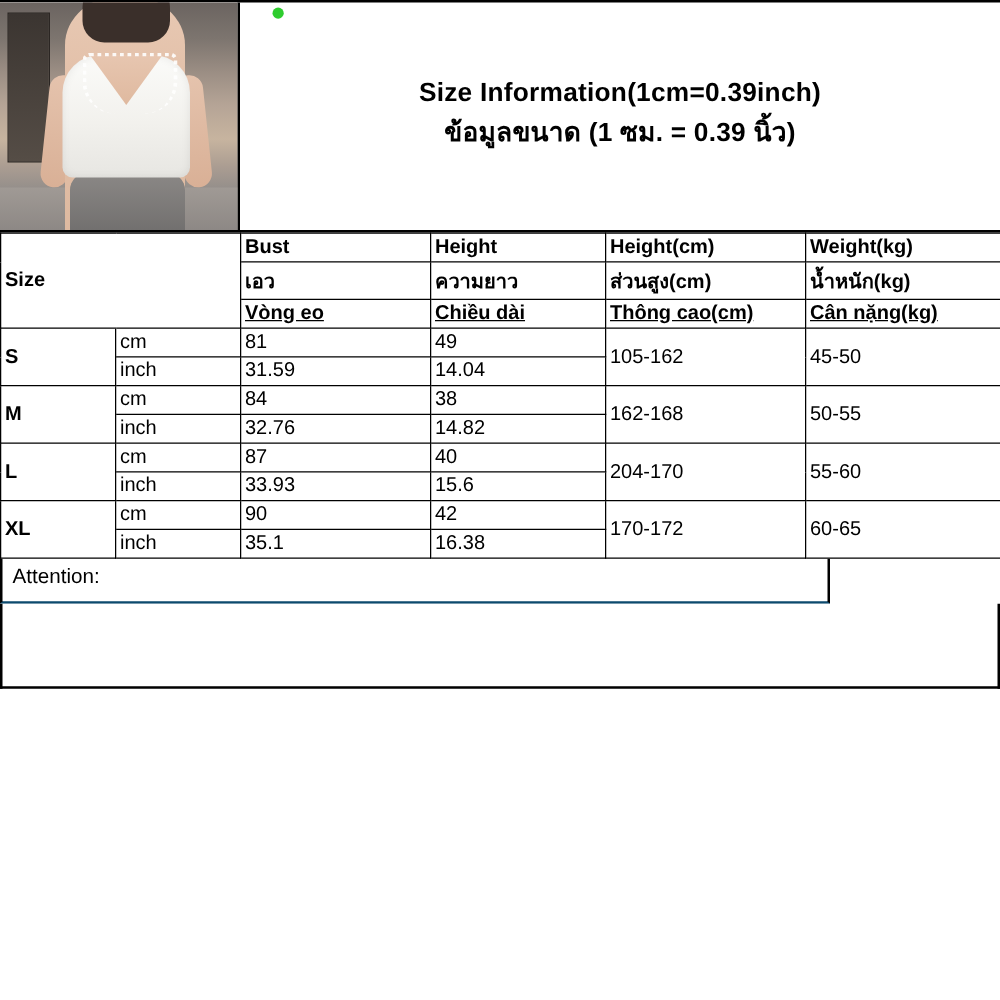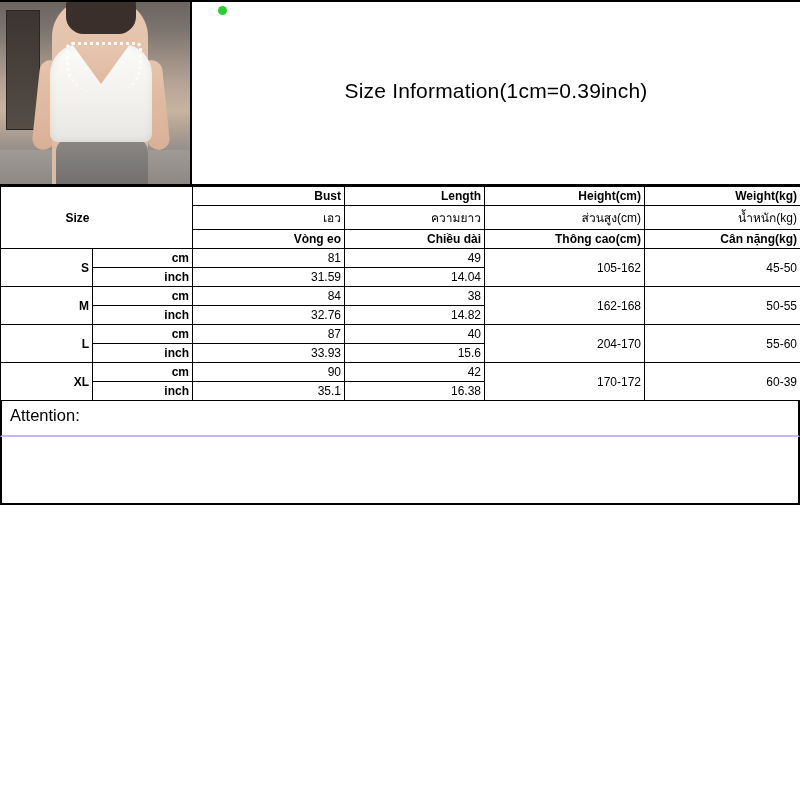--- a/index.html
+++ b/index.html
@@ -133,37 +133,37 @@
     display: flex;
     flex-direction: column;
     align-items: center;
     justify-content: center;
     gap: 6px;
     padding: 0 10px 4px;
     box-sizing: border-box;
   }
   .title-line {
     font-size: 21px;
-    font-weight: normal;
+    font-weight: bold;
     letter-spacing: .2px;
     text-align: right;
     line-height: 1.25;
   }
 
   
   table.size-table {
     border-collapse: collapse;
     width: 800px;
     table-layout: fixed;
   }
   table.size-table td {
     border: 1.5px solid #000;
-    text-align: right;
+    text-align: left;
     vertical-align: middle;
-    font-size: 12px;
+    font-size: 16px;
     padding: 2px 3px;
     box-sizing: border-box;
   }
   .col-size   { width: 92px; }
   .col-unit   { width: 100px; }
   .col-bust   { width: 152px; }
   .col-length { width: 140px; }
   .col-height { width: 160px; }
   .col-weight { width: 156px; }
 
@@ -172,40 +172,40 @@
     font-weight: bold;
     border-right: none !important;
   }
   td.size-head-blank {
     border-left: none !important;
   }
   td.hdr {
     font-weight: bold;
     font-size: 16.5px;
   }
-  td.hdr-th { font-weight: normal; font-size: 16px; }
-  td.hdr-vi { font-weight: bold; font-size: 16.5px; }
+  td.hdr-th { font-weight: bold; font-size: 16px; }
+  td.hdr-vi { font-weight: bold; font-size: 16.5px; text-decoration: underline; }
   td.size-label {
     font-weight: bold;
     font-size: 19px;
   }
   td.unit {
-    font-weight: bold;
+    font-weight: normal;
     font-size: 16px;
   }
   td.val { font-size: 16.5px; }
   td.span-val { font-size: 16.5px; }
 
   
   .attention {
     border-left: 2px solid #000;
     border-right: 2px solid #000;
-    border-bottom: 2px solid #c4b5fd;
-    box-sizing: border-box;
-    width: 800px;
+    border-bottom: 2px solid #0c4a6e;
+    box-sizing: border-box;
+    width: 664px;
     padding: 4px 8px 8px 8px;
   }
   .attention p {
     margin: 0 0 1px 0;
     font-size: 16.5px;
     line-height: 1.3;
   }
   .foot-space {
     height: 68px;
     border-left: 2px solid #000;
@@ -232,39 +232,40 @@
       <div class="photo-body"></div>
       <div class="photo-hair"></div>
       <div class="photo-pants"></div>
       <div class="photo-top"></div>
       <div class="photo-v"></div>
       <div class="photo-lace"></div>
     </div>
     <div class="photo-green-dot"></div>
     <div class="title-cell">
       <div class="title-line">Size Information(1cm=0.39inch)</div>
+      <div class="title-line">ข้อมูลขนาด (1 ซม. = 0.39 นิ้ว)</div>
     </div>
   </div>
 
   <table class="size-table">
     <colgroup>
       <col class="col-size">
         <col class="col-unit">
         <col class="col-bust">
       <col class="col-length">
         <col class="col-height">
         <col class="col-weight">
     </colgroup>
     <tbody>
 
       <tr>
         <td class="size-head" rowspan="3">Size</td>
         <td class="size-head-blank" rowspan="3"></td>
         <td class="hdr">Bust</td>
-        <td class="hdr">Length</td>
+        <td class="hdr">Height</td>
         <td class="hdr">Height(cm)</td>
         <td class="hdr">Weight(kg)</td>
       </tr>
       <tr>
         <td class="hdr-th">เอว</td>
         <td class="hdr-th">ความยาว</td>
         <td class="hdr-th">ส่วนสูง(cm)</td>
         <td class="hdr-th">น้ำหนัก(kg)</td>
       </tr>
       <tr>
@@ -315,21 +316,21 @@
         <td class="val">33.93</td>
         <td class="val">15.6</td>
       </tr>
 
       <tr>
         <td class="size-label" rowspan="2">XL</td>
         <td class="unit">cm</td>
         <td class="val">90</td>
         <td class="val">42</td>
         <td class="span-val" rowspan="2">170-172</td>
-        <td class="span-val" rowspan="2">60-39</td>
+        <td class="span-val" rowspan="2">60-65</td>
       </tr>
       <tr>
         <td class="unit">inch</td>
         <td class="val">35.1</td>
         <td class="val">16.38</td>
       </tr>
     </tbody>
   </table>
 
   <div class="attention">

